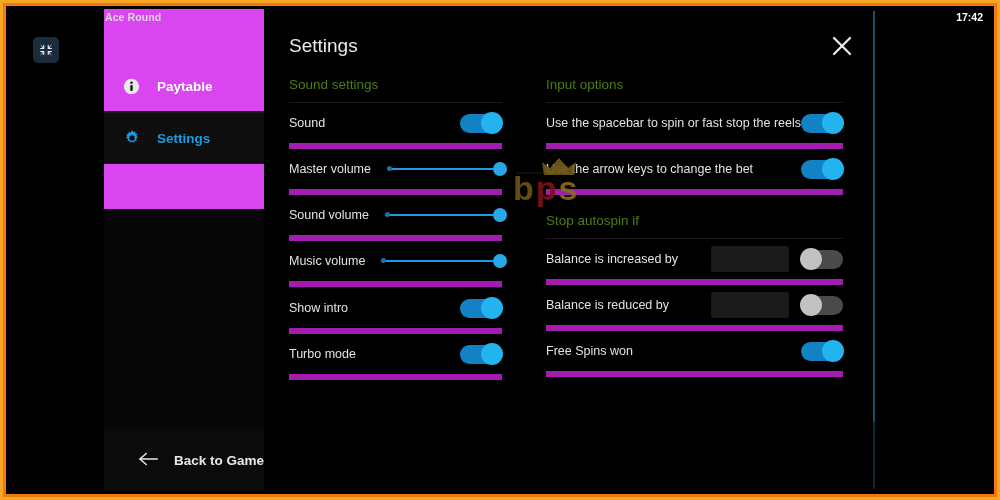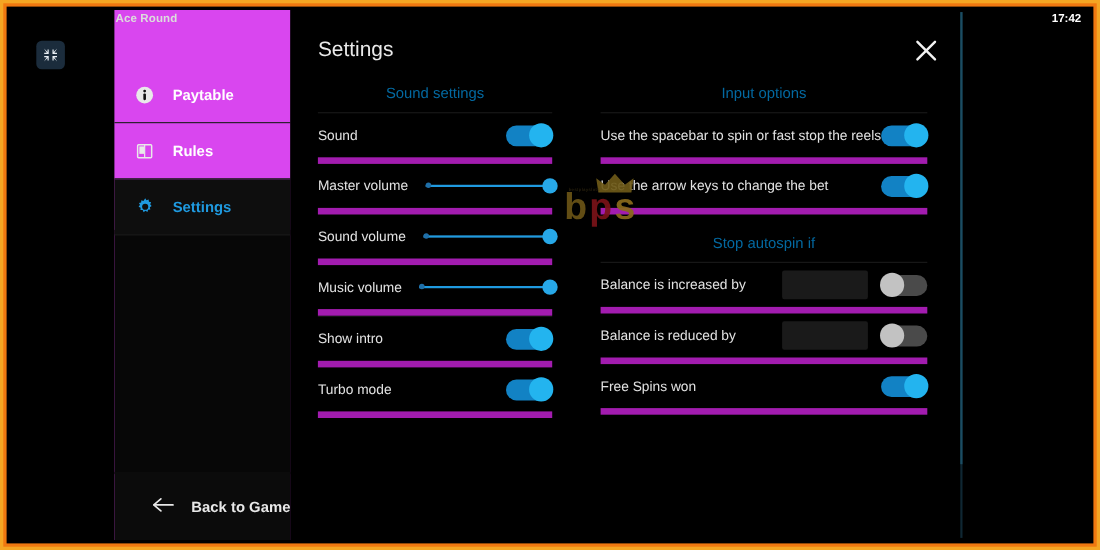--- a/index.html
+++ b/index.html
@@ -113,23 +113,22 @@
   }
 
   #cols {
     position: absolute; left: 0; top: 62px; right: 14px; bottom: 0;
     display: flex;
   }
   .col { flex: 1 1 50%; padding: 0 22px 0 25px; }
   .col.right { padding-left: 22px; padding-right: 22px; }
 
   .sect-title {
-    color: #0369a1; font-size: 13.5px; font-weight: 400;
+    color: #4d7c0f; font-size: 13.5px; font-weight: 400;
     padding: 6px 0 10px 0;
-    text-align: center;
   }
   .rows { border-top: 1px solid #1a1a1a; }
   .row {
     height: 46px; display: flex; align-items: center;
     border-bottom: 6px solid #a21caf;
     position: relative;
   }
   .row .label {
     color: #e2e2e2; font-size: 12.5px; flex: 0 0 auto;
     white-space: nowrap;
@@ -248,30 +247,20 @@
             <svg width="17" height="17" viewBox="0 0 20 20">
               <circle cx="10" cy="10" r="9" fill="#e9e9e9"></circle>
               <circle cx="10" cy="5.6" r="1.5" fill="#111"></circle>
               <rect x="8.6" y="8.2" width="2.8" height="7.2" rx="1.2" fill="#111"></rect>
             </svg>
           </span>
           <span>Paytable</span>
         </div>
         <div class="nav-sep"></div>
 
-        <div class="nav-item">
-          <span class="nav-ico">
-            <svg width="17" height="17" viewBox="0 0 20 20">
-              <rect x="2.5" y="3" width="15" height="14" rx="1" fill="none" stroke="#e9e9e9" stroke-width="1.6"></rect>
-              <rect x="4.3" y="4.8" width="5" height="8" fill="#e9e9e9"></rect>
-              <line x1="10" y1="3" x2="10" y2="17" stroke="#e9e9e9" stroke-width="1.3"></line>
-            </svg>
-          </span>
-          <span>Rules</span>
-        </div>
         <div class="nav-sep"></div>
 
         <div class="nav-item active">
           <span class="nav-ico">
             <svg width="18" height="18" viewBox="0 0 20 20">
               <path fill="#1f9ae0" d="M10 1.4l1.25 1.9 2.2-.62.35 2.27 2.24.5-1.02 2.05 1.5 1.73-1.86 1.35.55 2.22-2.28.2-.66 2.19-2.01-1.1-1.87 1.32-.93-2.09-2.28-.15.2-2.27-2.03-1.05 1.4-1.8-1.1-2.01 2.23-.46.2-2.28 2.19.73z"></path>
               <circle cx="10" cy="10" r="3.1" fill="#0e0e0e"></circle>
             </svg>
           </span>
           <span>Settings</span>

